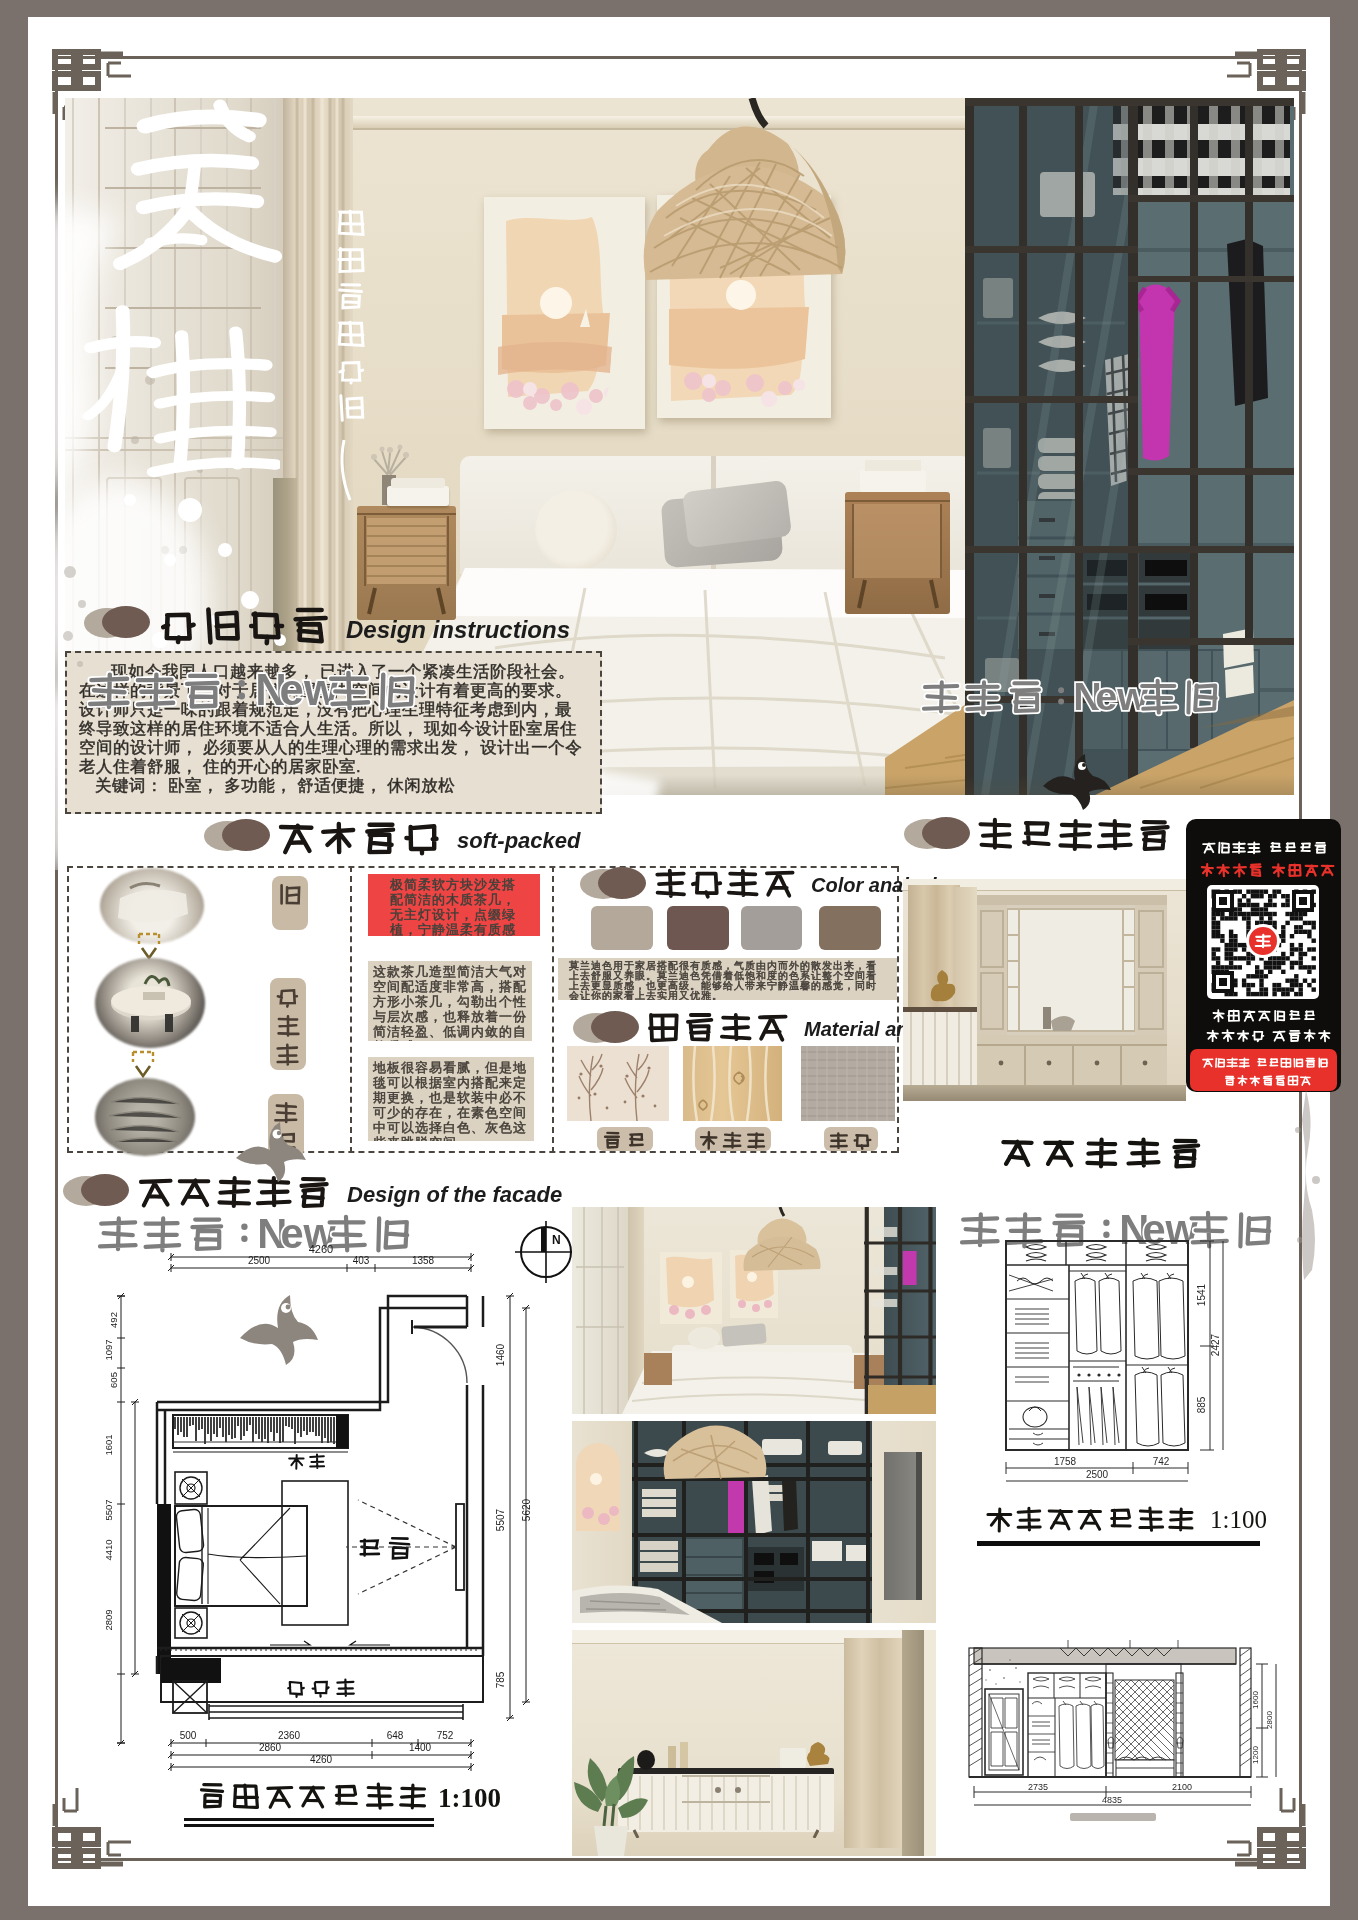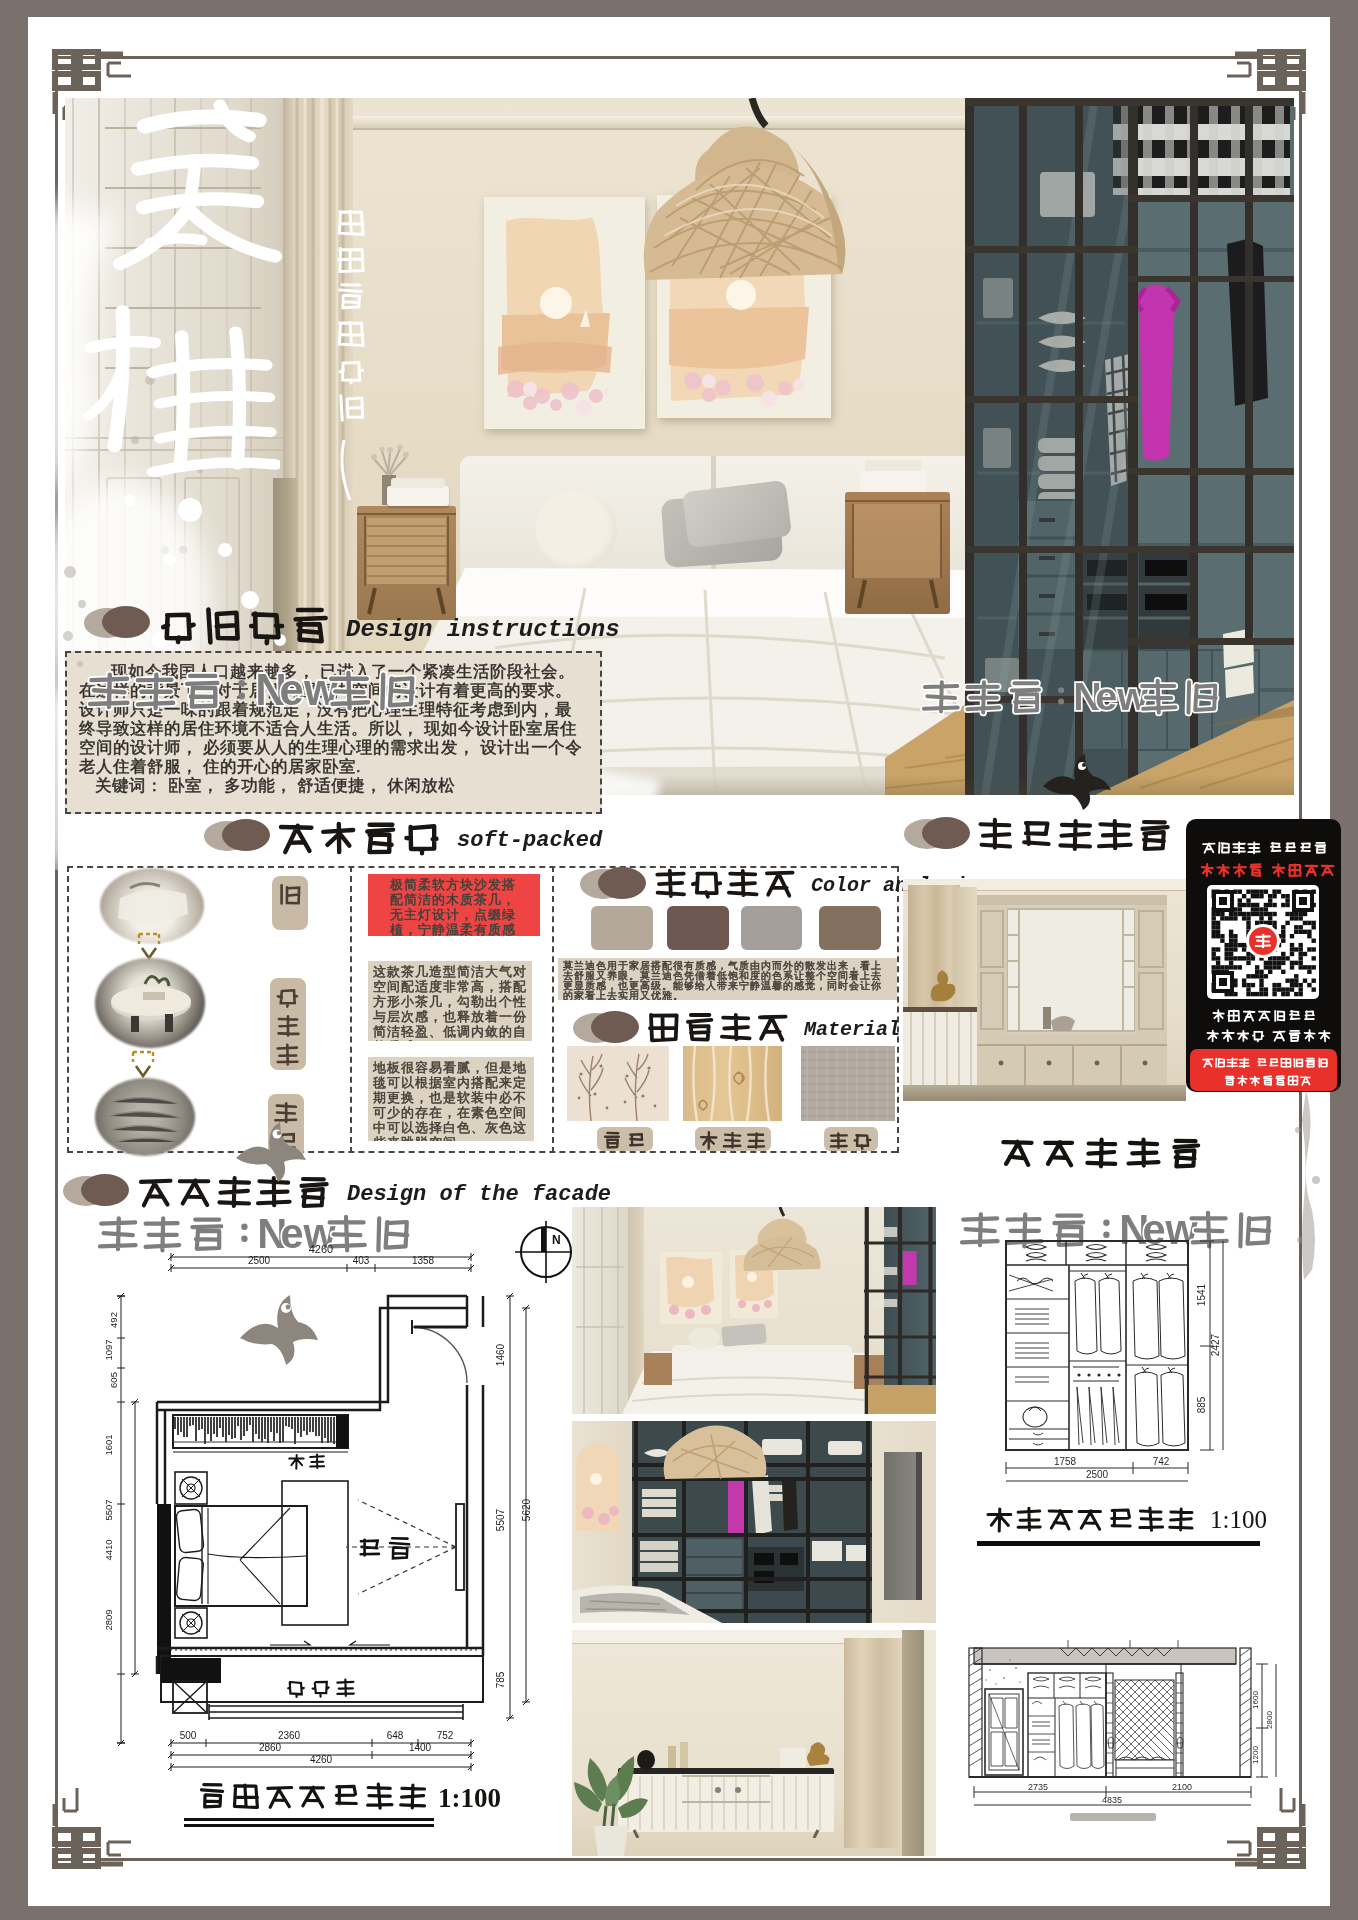--- a/index.html
+++ b/index.html
@@ -1,17 +1,17 @@
 <!DOCTYPE html>
 <html><head><meta charset="utf-8"><style>
 *{margin:0;padding:0;box-sizing:border-box;}
 html,body{width:1358px;height:1920px;}
 body{font-family:"Liberation Sans", sans-serif;background:#ffffff;position:relative;overflow:hidden;}
 .abs{position:absolute;}
-.script{font-family:Liberation Mono, monospace;font-style:italic;font-weight:bold;color:#1c1c1c;}
+.script{font-family:Liberation Sans, sans-serif;font-style:italic;font-weight:bold;color:#1c1c1c;}
 .oval{position:absolute;border-radius:50%;}
 .para{position:absolute;color:#2e2b28;-webkit-text-stroke:0.5px #4a453e;font-family:"Liberation Sans", sans-serif;overflow:hidden;}
 </style></head><body>
 
 <div class="abs" style="left:0;top:0;width:1358px;height:17px;background:#7a716d"></div>
 
 <div class="abs" style="left:0;top:0;width:28px;height:1920px;background:#7a716d"></div>
 
 <div class="abs" style="left:1330px;top:0;width:28px;height:1920px;background:#7a716d"></div>
 
@@ -576,21 +576,21 @@
   </div>
 
 <div class="abs" style="left:591px;top:906px;width:62px;height:44px;background:#b3a89a;border-radius:6px"></div>
 
 <div class="abs" style="left:667px;top:906px;width:62px;height:44px;background:#6e5750;border-radius:6px"></div>
 
 <div class="abs" style="left:741px;top:906px;width:61px;height:44px;background:#a39e9a;border-radius:6px"></div>
 
 <div class="abs" style="left:819px;top:906px;width:62px;height:44px;background:#83705f;border-radius:6px"></div>
 
-<div class="para" style="left:558px;top:958px;width:339px;height:42px;background:#dcd2c2;font-size:10px;line-height:10px;padding:3px 5px;color:#3a352e;letter-spacing:1px">莫兰迪色用于家居搭配很有质感，气质由内而外的散发出来，看上去舒服又养眼。莫兰迪色凭借着低饱和度的色系让整个空间看上去更显质感，也更高级。能够给人带来宁静温馨的感觉，同时会让你的家看上去实用又优雅。</div>
+<div class="para" style="left:558px;top:958px;width:339px;height:42px;background:#dcd2c2;font-size:10px;line-height:10px;padding:3px 11px;color:#3a352e;letter-spacing:1px">莫兰迪色用于家居搭配很有质感，气质由内而外的散发出来，看上去舒服又养眼。莫兰迪色凭借着低饱和度的色系让整个空间看上去更显质感，也更高级。能够给人带来宁静温馨的感觉，同时会让你的家看上去实用又优雅。</div>
 
 <div class="abs" style="left:573px;top:1009px;width:640px;height:49px">
     <div class="oval" style="left:0;top:4px;width:46px;height:30px;background:#b3a99c"></div>
     <div class="oval" style="left:18px;top:2px;width:48px;height:32px;background:#6f5b52"></div>
     <svg style="position:absolute;left:72px;top:-4px;" width="161" height="46" viewBox="0 0 161 46">
       <g transform="translate(2,6)">
         <path d="M4.6 4.6 L29.7 4.3 L28.7 28.1 L5.0 29.4 L4.0 4.0 M3.0 17.2 L28.7 17.2 M15.5 4.6 L15.8 28.7" transform="translate(0.0,0)" fill="none" stroke="#181512" stroke-width="3.8" stroke-linecap="round" stroke-linejoin="round" opacity="1.0"></path>
         <path d="M7.6 4.0 L26.1 4.0 M4.6 10.9 L28.1 8.9 M8.9 15.5 L25.4 15.2 L24.4 28.7 L8.9 28.1 L7.3 13.9 M7.6 21.8 L25.4 21.1" transform="translate(36.3,0)" fill="none" stroke="#181512" stroke-width="3.8" stroke-linecap="round" stroke-linejoin="round" opacity="1.0"></path>
         <path d="M3.6 6.6 L28.7 7.3 M4.6 17.5 L28.4 16.2 M2.3 25.7 L30.0 27.4 M16.2 4.0 L16.8 28.1" transform="translate(72.6,0)" fill="none" stroke="#181512" stroke-width="3.8" stroke-linecap="round" stroke-linejoin="round" opacity="1.0"></path>
         <path d="M4.0 6.3 L29.7 5.6 M15.5 7.3 L5.3 27.7 M16.2 7.6 L26.4 28.7 M9.6 20.8 L23.8 20.8" transform="translate(108.9,0)" fill="none" stroke="#181512" stroke-width="3.8" stroke-linecap="round" stroke-linejoin="round" opacity="1.0"></path>

